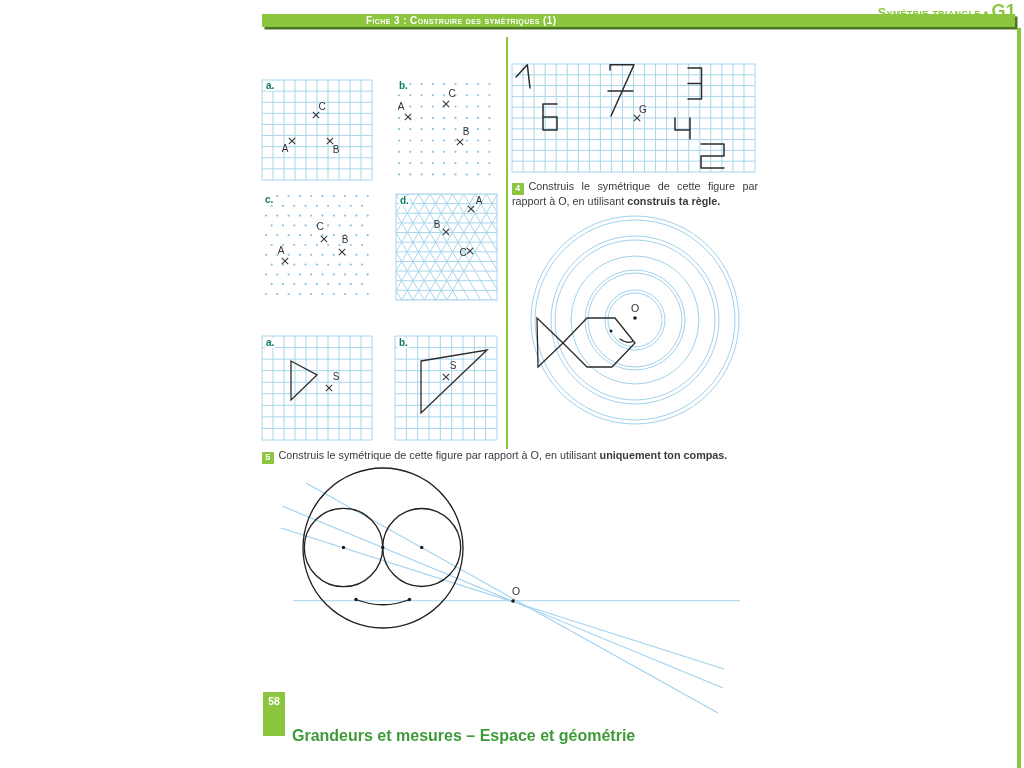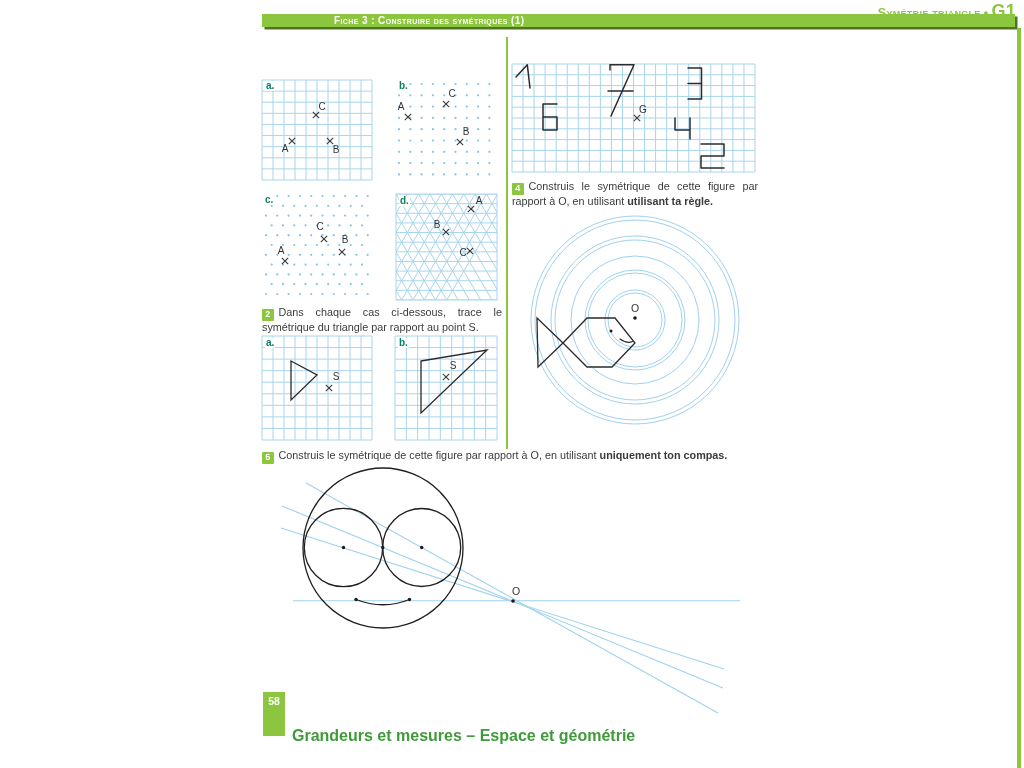--- a/index.html
+++ b/index.html
@@ -5,21 +5,21 @@
   html,body{margin:0;padding:0;background:#fff;}
   #page{position:relative;width:1024px;height:768px;background:#ffffff;
         font-family:"Liberation Sans",sans-serif;overflow:hidden;}
   .toptag{position:absolute;top:1px;right:8px;color:#8cc63f;font-weight:bold;
           font-variant:small-caps;letter-spacing:.3px;white-space:nowrap;}
   .toptag .subj{font-size:12.5px;}
   .toptag .bullet{font-size:12.5px;padding:0 3px;}
   .toptag .code{font-size:18px;}
   .banner{position:absolute;left:262px;top:14px;width:753px;height:13px;background:#8cc63f;
           box-shadow:2.5px 2.5px 0 #4c7526;}
-  .banner span{display:block;padding-left:72px;font-size:10px;line-height:13px;color:#ffffff;
+  .banner span{display:block;padding-left:104px;font-size:10px;line-height:13px;color:#ffffff;
           font-weight:bold;font-variant:small-caps;letter-spacing:.4px;white-space:nowrap;}
   .divider{position:absolute;left:506px;top:37px;width:2px;height:412px;background:#8cc63f;}
   .edge{position:absolute;left:1017px;top:28px;width:4px;height:740px;background:#8cc63f;}
   .extext{position:absolute;color:#3b3b3b;font-size:10.8px;line-height:13.1px;text-align:justify;}
   .extext.nojust{text-align:left;}
   .badge{display:inline-block;width:11.5px;height:11.5px;background:#8cc63f;color:#fff;
          font-weight:bold;font-size:9px;line-height:11.5px;text-align:center;margin-right:5px;
          vertical-align:-1px;border-radius:1px;}
   .glabel{position:absolute;color:#0c7f62;font-weight:bold;font-size:10px;line-height:10px;
           background:#fff;padding:0 1px;}
@@ -39,27 +39,24 @@
   </div>
 
   <div class="banner">
     <span>Fiche 3 : Construire des symétriques (1)</span>
   </div>
 
   <div class="divider"></div>
   <div class="edge"></div>
 
 
-  <div class="extext" style="left:262px;top:306px;width:240px;">
-    <span class="badge">2</span><span>Dans chaque cas ci-dessous, trace le symétrique du triangle par rapport au point S.</span>
-  </div>
 
 
   <div class="extext" style="left:512px;top:180px;width:246px;">
-    <span class="badge">4</span><span>Construis le symétrique de cette figure par rapport à O, en utilisant </span><b>utilisant ta règle.</b>
+    <span class="badge">4</span><span>Construis le symétrique de cette figure par rapport à O, en utilisant </span><b>construis ta règle.</b>
   </div>
 
   <div class="extext nojust" style="left:262px;top:449px;width:540px;">
     <span class="badge">5</span><span>Construis le symétrique de cette figure par rapport à O, en utilisant </span><b>uniquement ton compas.</b>
   </div>
 
   <svg id="board" width="1024" height="768" viewBox="0 0 1024 768">
     <g id="g-ex1a">
         <line x1="262" y1="80" x2="262" y2="180" stroke="#a8d5ec" stroke-width="1"></line>
         <line x1="273" y1="80" x2="273" y2="180" stroke="#a8d5ec" stroke-width="1"></line>

